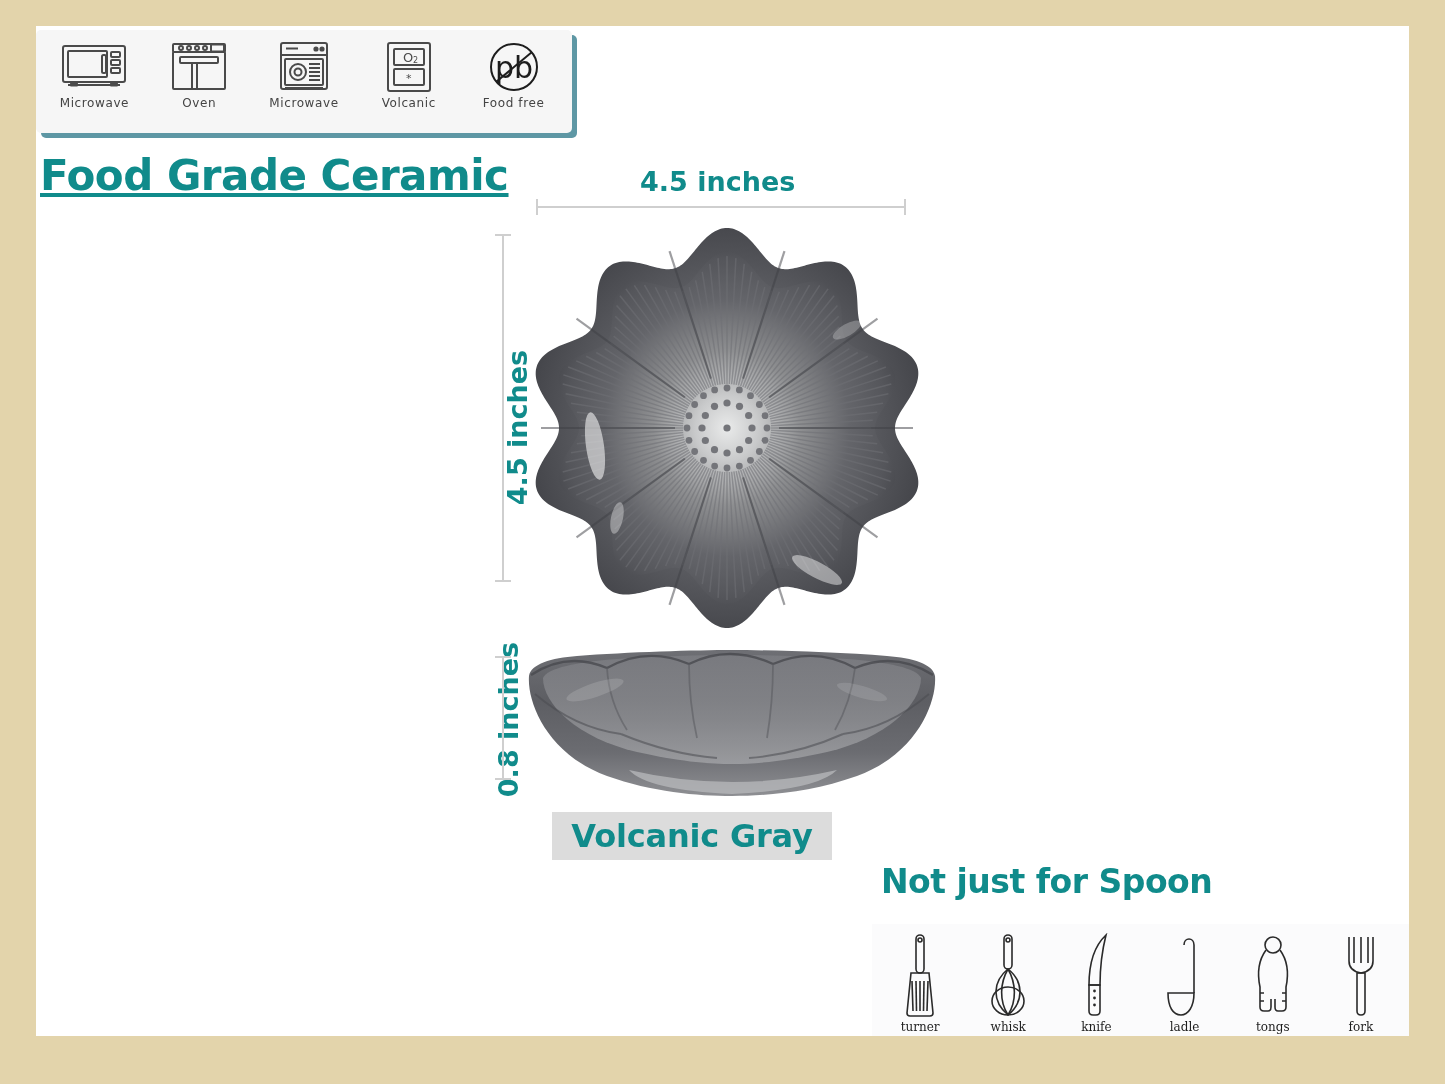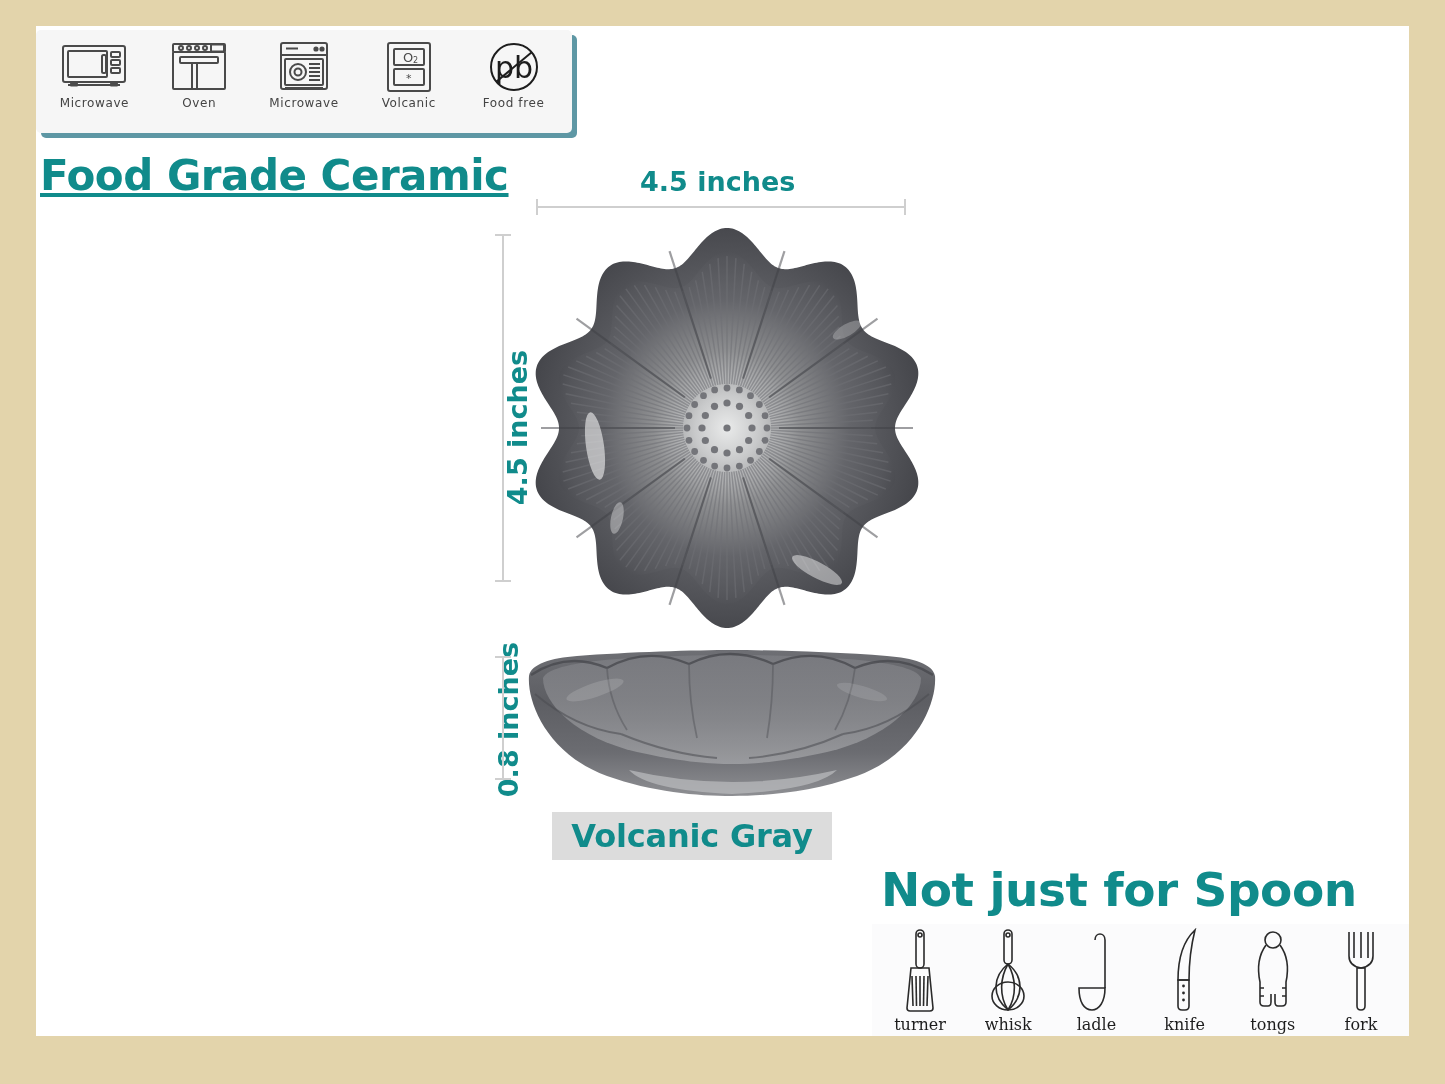--- a/index.html
+++ b/index.html
@@ -81,21 +81,21 @@
   }
   #title-food {
     left: 4px;
     top: 125px;
     font-size: 42px;
     text-decoration: underline;
   }
   #title-spoon {
     left: 845px;
     top: 836px;
-    font-size: 47px;
+    font-size: 33px;
   }
 
   
   .dim-label {
     position: absolute;
     color: #108b8b;
     font-weight: bold;
     font-size: 27px;
     white-space: nowrap;
   }
@@ -191,21 +191,21 @@
     flex: 1 1 0;
   }
   .utensil-ico {
     height: 88px;
     display: flex;
     align-items: flex-end;
     justify-content: center;
   }
   .utensil-lbl {
     font-family: "DejaVu Serif", serif;
-    font-size: 16px;
+    font-size: 12px;
     color: #1d1d1d;
     margin-top: 1px;
     margin-bottom: 2px;
   }
 </style>
 </head>
 <body>
 
 <div id="page">
   <div id="canvas">
@@ -616,42 +616,42 @@
             </g>
           </svg>
         </div>
         <div class="utensil-lbl">whisk</div>
       </div>
 
       <div class="utensil">
         <div class="utensil-ico">
           <svg width="42" height="86" viewBox="0 0 42 86">
             <g fill="none" stroke="#2a2a2a" stroke-width="1.6">
-              <path d="M30,12 C30,4 20,4 20,12"></path>
-              <path d="M30,12 L30,60"></path>
-              <path d="M4,60 L30,60 C30,74 24,82 17,82 C9,82 4,74 4,60 Z"></path>
-            </g>
-          </svg>
-        </div>
-        <div class="utensil-lbl">ladle</div>
+              <path d="M31,2 C16,16 14,36 14,52 L25,52 C25,34 28,14 31,2 Z"></path>
+              <path d="M14,52 L25,52 L25,78 Q25,82 21,82 L18,82 Q14,82 14,78 Z"></path>
+            </g>
+            <circle cx="19.5" cy="58" r="1.4" fill="#2a2a2a"></circle>
+            <circle cx="19.5" cy="65" r="1.4" fill="#2a2a2a"></circle>
+            <circle cx="19.5" cy="72" r="1.4" fill="#2a2a2a"></circle>
+          </svg>
+        </div>
+        <div class="utensil-lbl">knife</div>
       </div>
 
       <div class="utensil">
         <div class="utensil-ico">
           <svg width="42" height="86" viewBox="0 0 42 86">
             <g fill="none" stroke="#2a2a2a" stroke-width="1.6">
-              <path d="M31,2 C16,16 14,36 14,52 L25,52 C25,34 28,14 31,2 Z"></path>
-              <path d="M14,52 L25,52 L25,78 Q25,82 21,82 L18,82 Q14,82 14,78 Z"></path>
-            </g>
-            <circle cx="19.5" cy="58" r="1.4" fill="#2a2a2a"></circle>
-            <circle cx="19.5" cy="65" r="1.4" fill="#2a2a2a"></circle>
-            <circle cx="19.5" cy="72" r="1.4" fill="#2a2a2a"></circle>
-          </svg>
-        </div>
-        <div class="utensil-lbl">knife</div>
+              <path d="M30,12 C30,4 20,4 20,12"></path>
+              <path d="M30,12 L30,60"></path>
+              <path d="M4,60 L30,60 C30,74 24,82 17,82 C9,82 4,74 4,60 Z"></path>
+            </g>
+          </svg>
+        </div>
+        <div class="utensil-lbl">ladle</div>
       </div>
 
       <div class="utensil">
         <div class="utensil-ico">
           <svg width="42" height="86" viewBox="0 0 42 86">
             <g fill="none" stroke="#2a2a2a" stroke-width="1.6">
               <circle cx="21" cy="12" r="8"></circle>
               <path d="M14,17 C6,28 5,40 8,54 L8,74 Q8,78 12,78 L16,78 Q19,78 19,74 L19,66"></path>
               <path d="M28,17 C36,28 37,40 34,54 L34,74 Q34,78 30,78 L26,78 Q23,78 23,74 L23,66"></path>
               <path d="M8,60 L12,60 M8,68 L12,68"></path>

